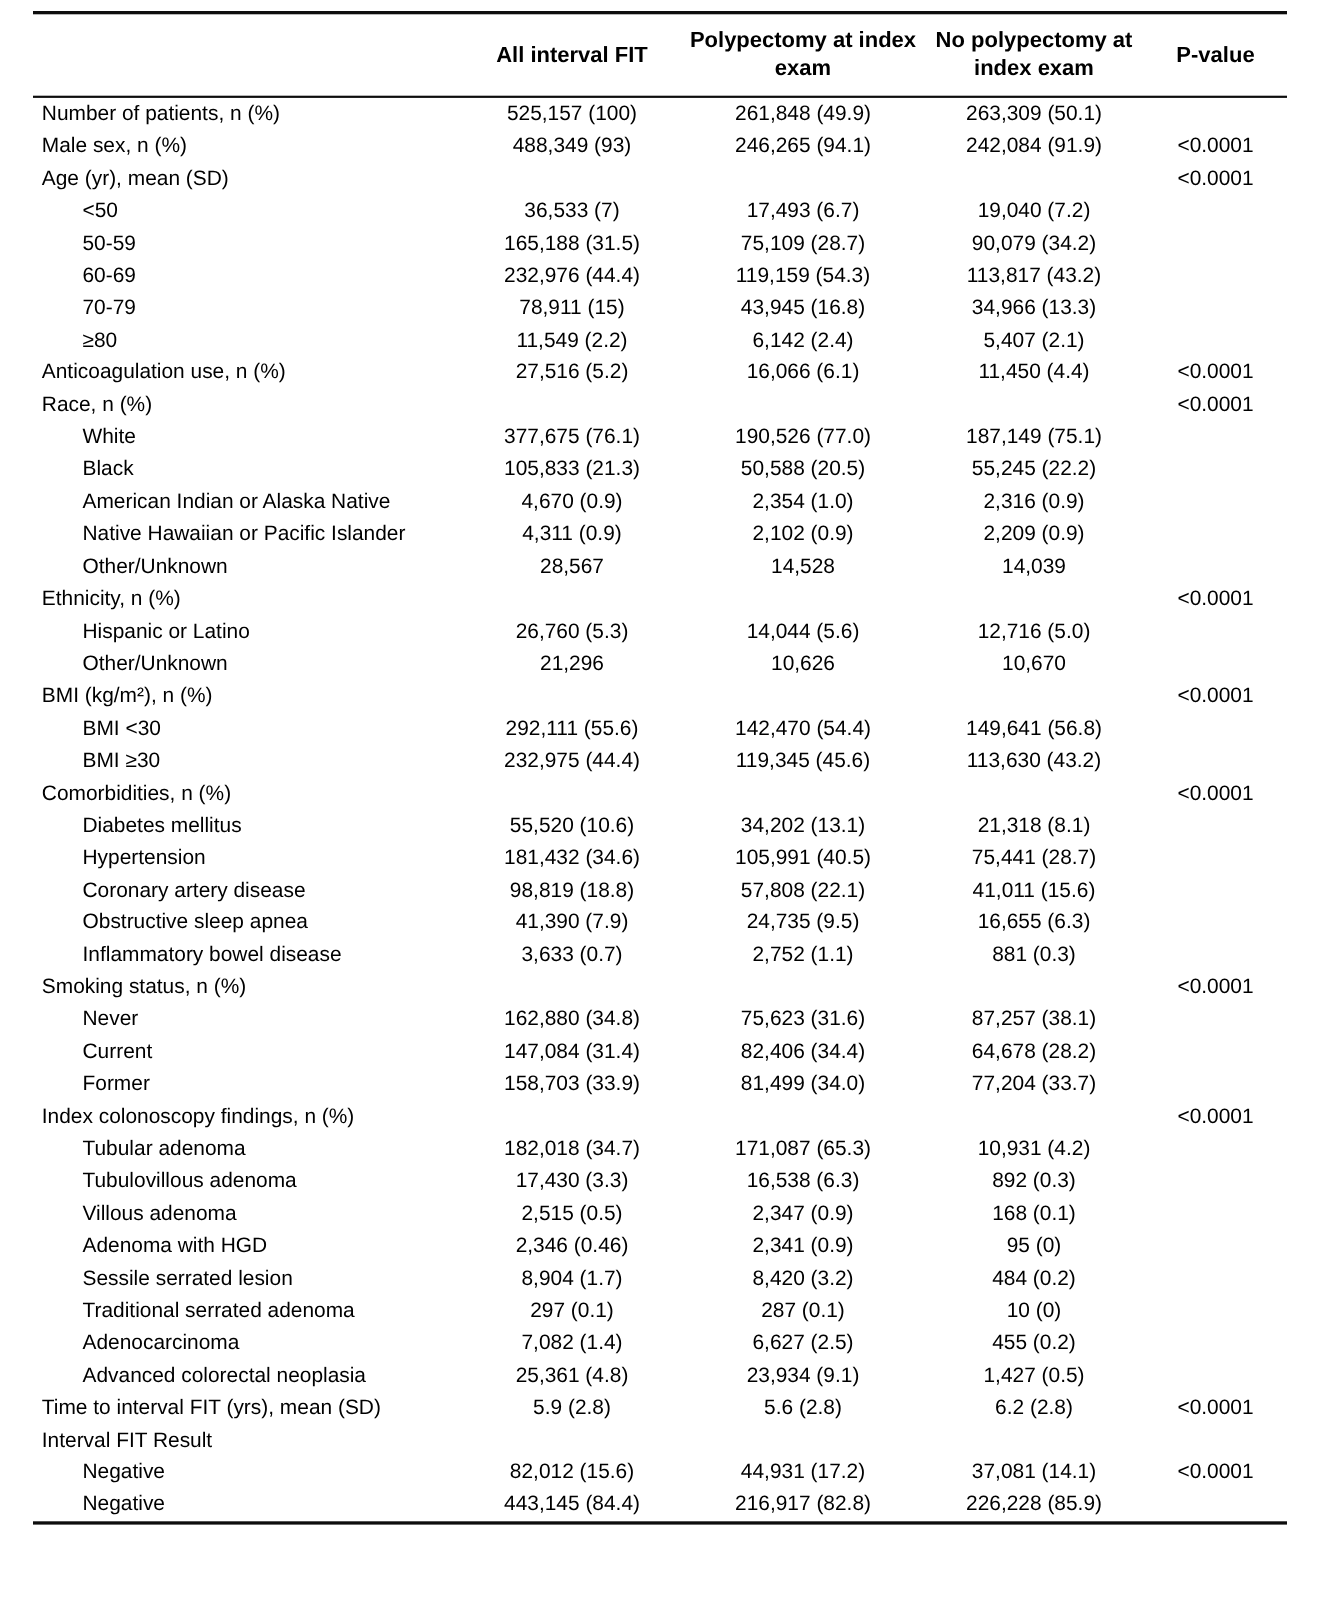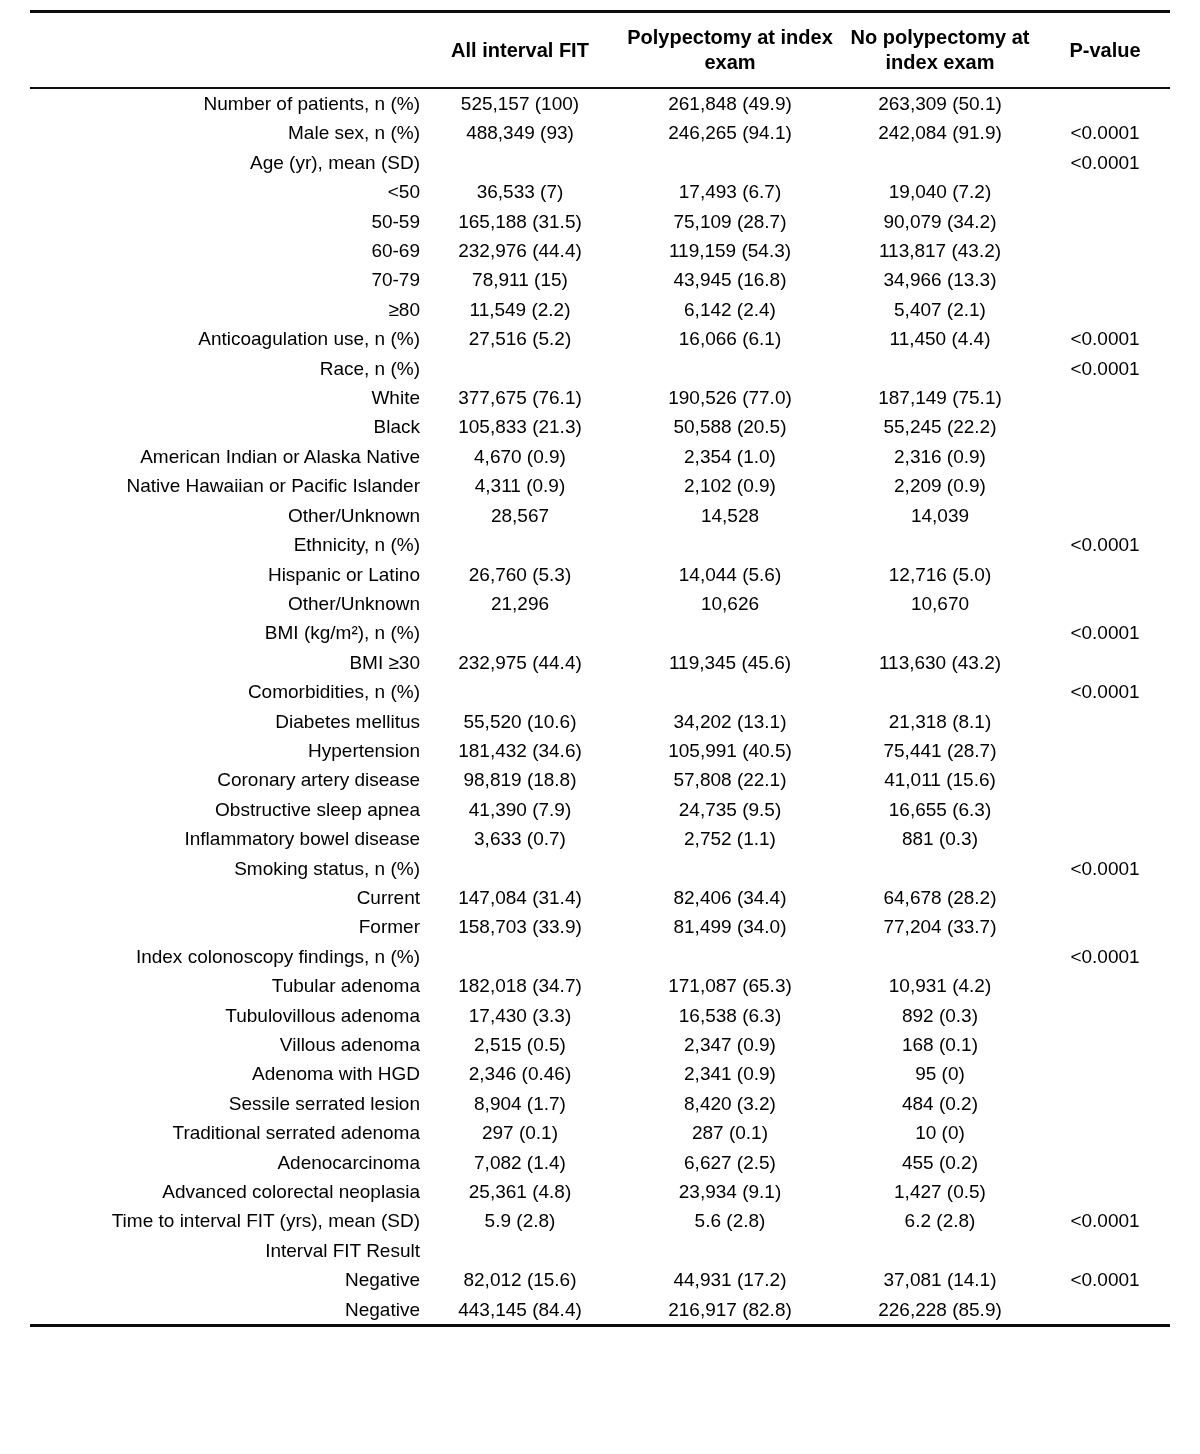--- a/index.html
+++ b/index.html
@@ -43,21 +43,21 @@
 
   tbody td {
     height: 29.4px;
     padding: 0;
     font-size: 19px;
     line-height: 29.4px;
     white-space: nowrap;
     overflow: hidden;
   }
   td.lab {
-    text-align: right;
+    text-align: left;
     padding-left: 8px;
   }
   td.lab.ind {
     padding-left: 45px;
     margin-top: 20px;
   }
   td.val {
     text-align: center;
   }
 </style>
@@ -222,20 +222,27 @@
           <td class="val"></td>
         </tr>
         <tr>
           <td class="lab">BMI (kg/m²), n (%)</td>
           <td class="val"></td>
           <td class="val"></td>
           <td class="val"></td>
           <td class="val">&lt;0.0001</td>
         </tr>
         <tr>
+          <td class="lab ind">BMI &lt;30</td>
+          <td class="val">292,111 (55.6)</td>
+          <td class="val">142,470 (54.4)</td>
+          <td class="val">149,641 (56.8)</td>
+          <td class="val"></td>
+        </tr>
+        <tr>
           <td class="lab ind">BMI ≥30</td>
           <td class="val">232,975 (44.4)</td>
           <td class="val">119,345 (45.6)</td>
           <td class="val">113,630 (43.2)</td>
           <td class="val"></td>
         </tr>
         <tr>
           <td class="lab">Comorbidities, n (%)</td>
           <td class="val"></td>
           <td class="val"></td>
@@ -276,20 +283,27 @@
           <td class="val">2,752 (1.1)</td>
           <td class="val">881 (0.3)</td>
           <td class="val"></td>
         </tr>
         <tr>
           <td class="lab">Smoking status, n (%)</td>
           <td class="val"></td>
           <td class="val"></td>
           <td class="val"></td>
           <td class="val">&lt;0.0001</td>
+        </tr>
+        <tr>
+          <td class="lab ind">Never</td>
+          <td class="val">162,880 (34.8)</td>
+          <td class="val">75,623 (31.6)</td>
+          <td class="val">87,257 (38.1)</td>
+          <td class="val"></td>
         </tr>
         <tr>
           <td class="lab ind">Current</td>
           <td class="val">147,084 (31.4)</td>
           <td class="val">82,406 (34.4)</td>
           <td class="val">64,678 (28.2)</td>
           <td class="val"></td>
         </tr>
         <tr>
           <td class="lab ind">Former</td>

